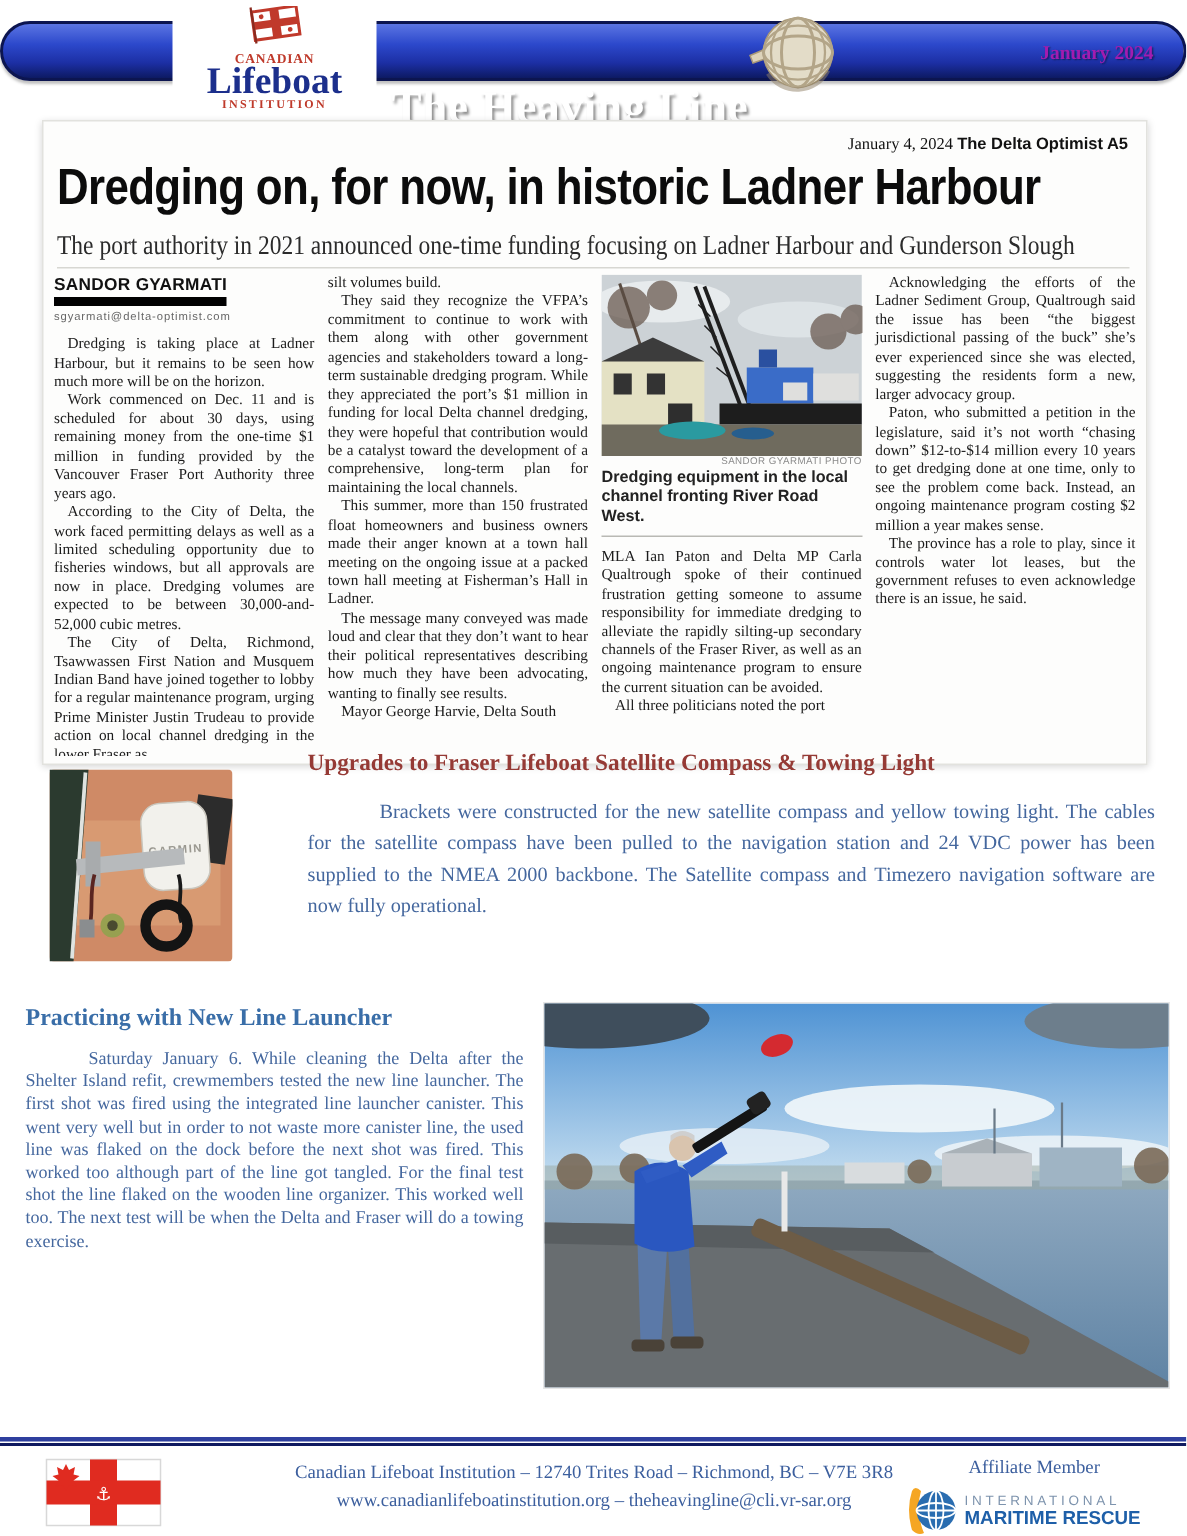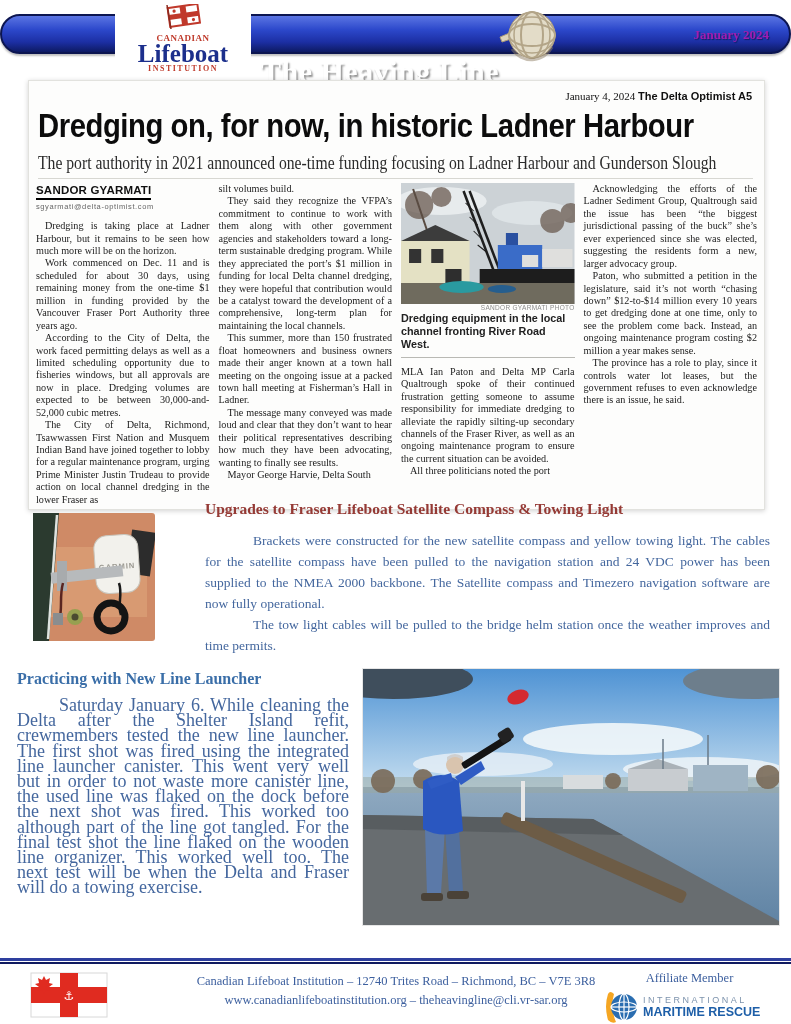--- a/index.html
+++ b/index.html
@@ -41,21 +41,21 @@
              font-family:"Liberation Serif",serif; font-size:18px; color:#2b2b2b;
              transform:scaleX(.87); transform-origin:left center; }
   .subhead-rule { position:absolute; top:97px; left:9px; width:715px; border-top:1px solid #d7d7d2; }
   .columns { position:absolute; top:102px; left:7px; width:721px; bottom:5px;
              display:flex; gap:9px; overflow:hidden; }
   .col { flex:1 1 0; font-size:10.2px; line-height:1.22; color:#1b1b1b; text-align:justify;
          font-family:"Liberation Serif",serif; hyphens:auto; }
   .col p { margin:0; text-indent:9px; }
   .col p.noindent { text-indent:0; }
   .byline { font-family:"Liberation Sans",sans-serif; font-weight:bold; font-size:11.5px;
-            color:#111; letter-spacing:.2px; border-bottom:2px solid #000000; display:inline-block;
+            color:#111; letter-spacing:.2px; border-bottom:6px solid #000000; display:inline-block;
             padding-bottom:1px; }
   .byline-email { font-family:"Liberation Sans",sans-serif; font-size:7.5px; letter-spacing:.6px;
                   color:#666; margin:2px 0 9px; text-align:left; }
   .news-photo { width:100%; height:121px; display:block; }
   .photo-credit { font-family:"Liberation Sans",sans-serif; font-size:6.5px; color:#8b8b8b;
                   text-align:right; margin:1px 0 0; text-indent:0 !important; letter-spacing:.3px; }
   .photo-caption { font-family:"Liberation Sans",sans-serif; font-weight:bold; font-size:10.8px;
                    line-height:1.2; color:#222; text-align:left; text-indent:0 !important; margin:1px 0 0; }
   .caption-rule { border-top:1px solid #b9b9b4; margin:6px 0 8px; }
 
@@ -64,21 +64,21 @@
   .compass-heading { position:absolute; left:205px; top:500px; font-family:"Liberation Serif",serif;
                      font-weight:bold; font-size:15.5px; color:#953a35; }
   .compass-body { position:absolute; left:205px; top:530px; width:565px; text-align:justify;
                   font-family:"Liberation Serif",serif; font-size:13.5px; line-height:21px; color:#44679e; }
   .compass-body p { margin:0; text-indent:48px; }
 
   
   .launcher-heading { position:absolute; left:17px; top:670px; font-family:"Liberation Serif",serif;
                       font-weight:bold; font-size:16px; color:#3a6ea8; }
   .launcher-body { position:absolute; left:17px; top:698px; width:332px; text-align:justify;
-                   font-family:"Liberation Serif",serif; font-size:18px; line-height:15.2px; color:#44679e; }
+                   font-family:"Liberation Serif",serif; font-size:12px; line-height:15.2px; color:#44679e; }
   .launcher-body p { margin:0; text-indent:42px; }
   .launcher-photo { position:absolute; left:362px; top:668px; border:1px solid #e6e6e6; }
 
   
   .footer-rule1 { position:absolute; left:0; top:958px; width:791px; height:3px; background:#2e3f9e; }
   .footer-rule2 { position:absolute; left:0; top:962px; width:791px; height:2px; background:#101a60; }
   .footer-flag { position:absolute; left:30px; top:972px; }
   .footer-center { position:absolute; left:160px; top:972px; width:472px; text-align:center;
                    font-family:"Liberation Serif",serif; font-size:12.5px; line-height:19px; color:#3c5f9e; }
   .footer-right { position:absolute; right:14px; top:971px; width:175px; text-align:center; }
@@ -219,21 +219,20 @@
     <path d="M30 70 C26 84 30 96 26 108" stroke="#5a2520" stroke-width="2.5" fill="none"></path>
     <path d="M86 70 C90 82 84 92 88 102" stroke="#1a1a1a" stroke-width="2.5" fill="none"></path>
     <circle cx="78" cy="104" r="14" fill="none" stroke="#141414" stroke-width="7"></circle>
     <circle cx="42" cy="104" r="8" fill="#97a050"></circle>
       <circle cx="42" cy="104" r="3.5" fill="#4a4a30"></circle>
     <rect x="20" y="100" width="10" height="12" fill="#8a8d8f"></rect>
   </svg>
   <div class="compass-heading">Upgrades to Fraser Lifeboat Satellite Compass &amp; Towing Light</div>
   <div class="compass-body">
     <p>Brackets were constructed for the new satellite compass and yellow towing light. The cables for the satellite compass have been pulled to the navigation station and 24 VDC power has been supplied to the NMEA 2000 backbone. The Satellite compass and Timezero navigation software are now fully operational.</p>
-    <p>The tow light cables will be pulled to the bridge helm station once the weather improves and time permits.</p>
   </div>
 
   <div class="launcher-heading">Practicing with New Line Launcher</div>
   <div class="launcher-body">
     <p>Saturday January 6. While cleaning the Delta after the Shelter Island refit, crewmembers tested the new line launcher. The first shot was fired using the integrated line launcher canister. This went very well but in order to not waste more canister line, the used line was flaked on the dock before the next shot was fired. This worked too although part of the line got tangled. For the final test shot the line flaked on the wooden line organizer. This worked well too. The next test will be when the Delta and Fraser will do a towing exercise.</p>
   </div>
   <svg class="launcher-photo" width="416" height="256" viewBox="0 0 416 256">
     <defs>
       <linearGradient id="sky" x1="0" y1="0" x2="0" y2="1">
         <stop offset="0" stop-color="#4f93d4"></stop>

